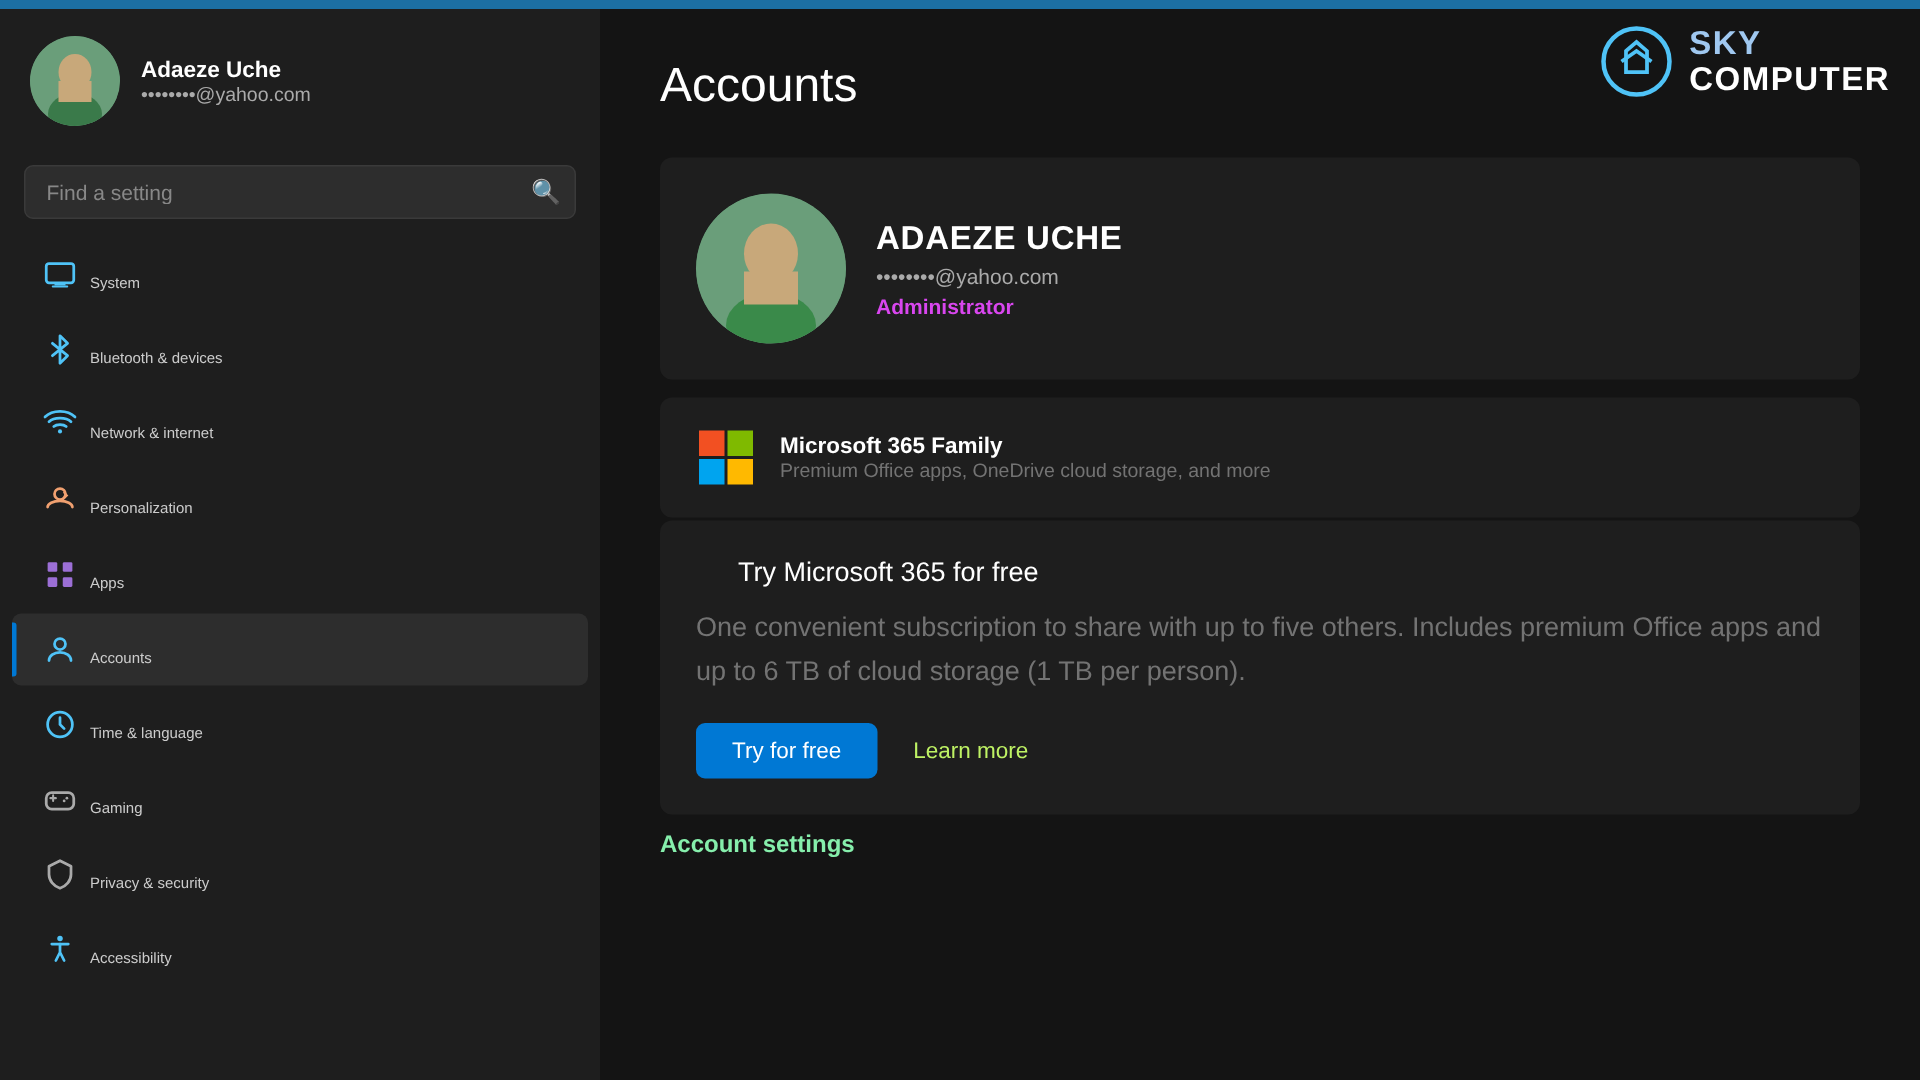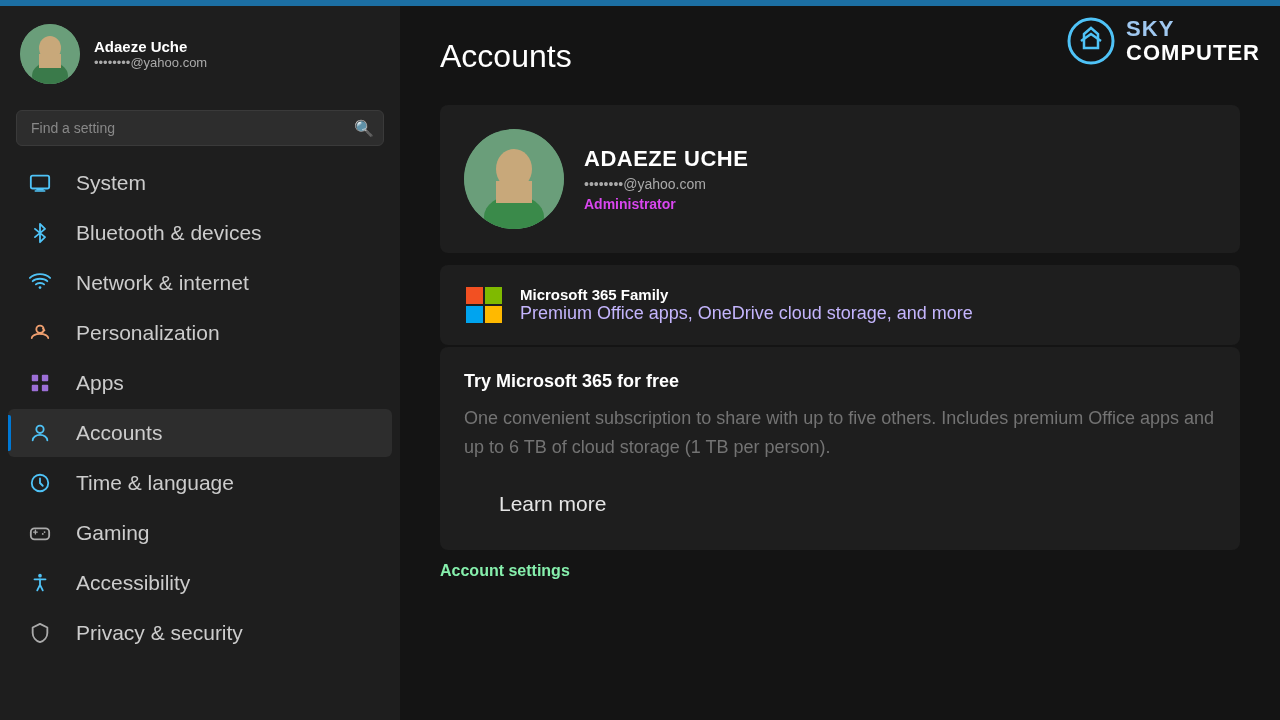--- a/index.html
+++ b/index.html
@@ -103,28 +103,28 @@
       right: 10px;
       top: 50%;
       transform: translateY(-50%);
       color: #888888;
       font-size: 16px;
       cursor: pointer;
     }
 
     .nav-item {
       display: flex;
-      align-items: center;
-      gap: 24px;
+      align-items: flex-end;
+      gap: 8px;
       padding: 12px 20px;
       cursor: pointer;
       border-radius: 6px;
       margin: 1px 8px;
       color: #cccccc;
-      font-size: 21px;
+      font-size: 10px;
       position: relative;
     }
 
     .nav-item.active {
       background: #2d2d2d;
     }
 
     .nav-item.active::before {
       content: '';
       position: absolute;
@@ -232,37 +232,38 @@
       flex-direction: column;
     }
 
     .m365-title {
       font-size: 15px;
       font-weight: 700;
       color: #ffffff;
     }
 
     .m365-subtitle {
-      font-size: 18px;
-      color: #c4b5fd;
+      font-size: 13px;
+      color: #737373;
     }
 
     
     .try-card {
       background: #1e1e1e;
       border-radius: 8px;
       padding: 24px;
       margin-bottom: 12px;
     }
 
     .try-card-title {
       font-size: 18px;
-      font-weight: 700;
+      font-weight: 400;
       color: #ffffff;
       margin-bottom: 12px;
+      margin-left: 28px;
     }
 
     .try-card-desc {
       font-size: 18px;
       color: #737373;
       line-height: 1.6;
       margin-bottom: 20px;
     }
 
     .try-card-actions {
@@ -277,26 +278,25 @@
       border: none;
       border-radius: 6px;
       padding: 10px 24px;
       font-size: 15px;
       font-weight: 500;
       cursor: pointer;
     }
 
     .btn-learn {
       background: transparent;
-      color: #e5e5e5;
+      color: #bef264;
       border: none;
-      font-size: 21px;
+      font-size: 15px;
       cursor: pointer;
       padding: 10px 4px;
-      margin-left: 31px;
     }
 
     
     .section-title {
       font-size: 16px;
       font-weight: 600;
       color: #86efac;
       margin-top: 10px;
     }
 
@@ -441,35 +441,35 @@
           <circle cx="15" cy="13" r="1" fill="#aaaaaa"></circle>
           <circle cx="17" cy="11" r="1" fill="#aaaaaa"></circle>
         </svg>
       </div>
       <span>Gaming</span>
     </div>
 
     <div class="nav-item">
       <div class="nav-icon">
         <svg width="22" height="22" viewBox="0 0 24 24" fill="none">
+          <path d="M12 2L4 6V12C4 16.4 7.4 20.5 12 22C16.6 20.5 20 16.4 20 12V6L12 2Z" stroke="#aaaaaa" stroke-width="2" stroke-linejoin="round"></path>
+        </svg>
+      </div>
+      <span>Privacy &amp; security</span>
+    </div>
+
+    <div class="nav-item">
+      <div class="nav-icon">
+        <svg width="22" height="22" viewBox="0 0 24 24" fill="none">
           <circle cx="12" cy="4" r="2" fill="#4fc3f7"></circle>
           <path d="M6 8H18" stroke="#4fc3f7" stroke-width="2" stroke-linecap="round"></path>
           <path d="M12 8V14L9 20M12 14L15 20" stroke="#4fc3f7" stroke-width="2" stroke-linecap="round" stroke-linejoin="round"></path>
         </svg>
       </div>
       <span>Accessibility</span>
-    </div>
-
-    <div class="nav-item">
-      <div class="nav-icon">
-        <svg width="22" height="22" viewBox="0 0 24 24" fill="none">
-          <path d="M12 2L4 6V12C4 16.4 7.4 20.5 12 22C16.6 20.5 20 16.4 20 12V6L12 2Z" stroke="#aaaaaa" stroke-width="2" stroke-linejoin="round"></path>
-        </svg>
-      </div>
-      <span>Privacy &amp; security</span>
     </div>
 
   </div>
 
   <div class="main-content">
 
     <div class="top-right-logo">
       <div class="logo-icon">
         <svg viewBox="0 0 50 50" xmlns="http://www.w3.org/2000/svg">
           <circle cx="25" cy="25" r="22" fill="none" stroke="#4fc3f7" stroke-width="3"></circle>
@@ -513,20 +513,21 @@
       <div class="m365-info">
         <span class="m365-title">Microsoft 365 Family</span>
         <span class="m365-subtitle">Premium Office apps, OneDrive cloud storage, and more</span>
       </div>
     </div>
 
     <div class="try-card">
       <div class="try-card-title">Try Microsoft 365 for free</div>
       <div class="try-card-desc">One convenient subscription to share with up to five others. Includes premium Office apps and up to 6 TB of cloud storage (1 TB per person).</div>
       <div class="try-card-actions">
+        <button class="btn-try">Try for free</button>
         <button class="btn-learn">Learn more</button>
       </div>
     </div>
 
     <div class="section-title">Account settings</div>
 
   </div>
 </div>
 
 </body></html>

